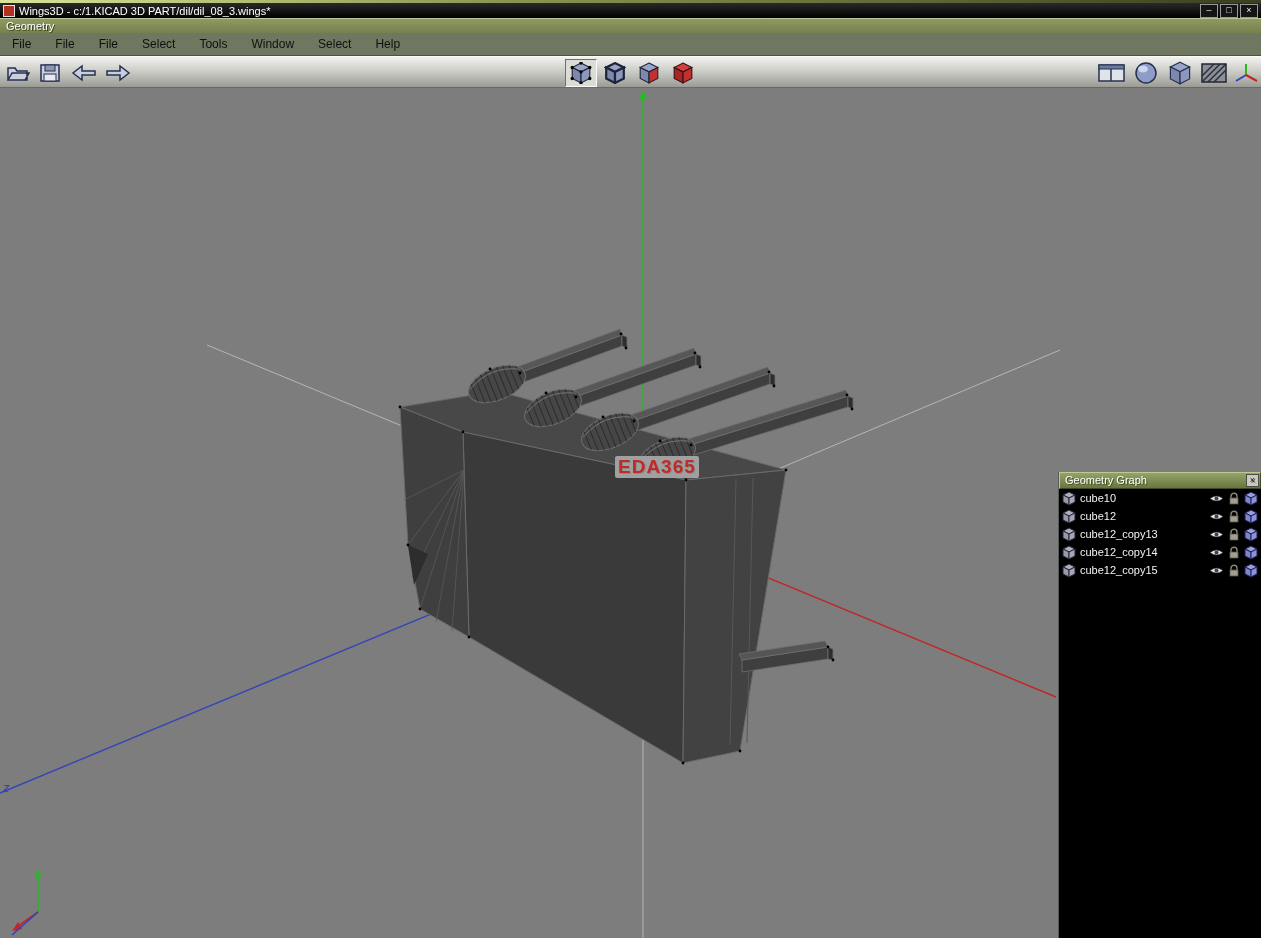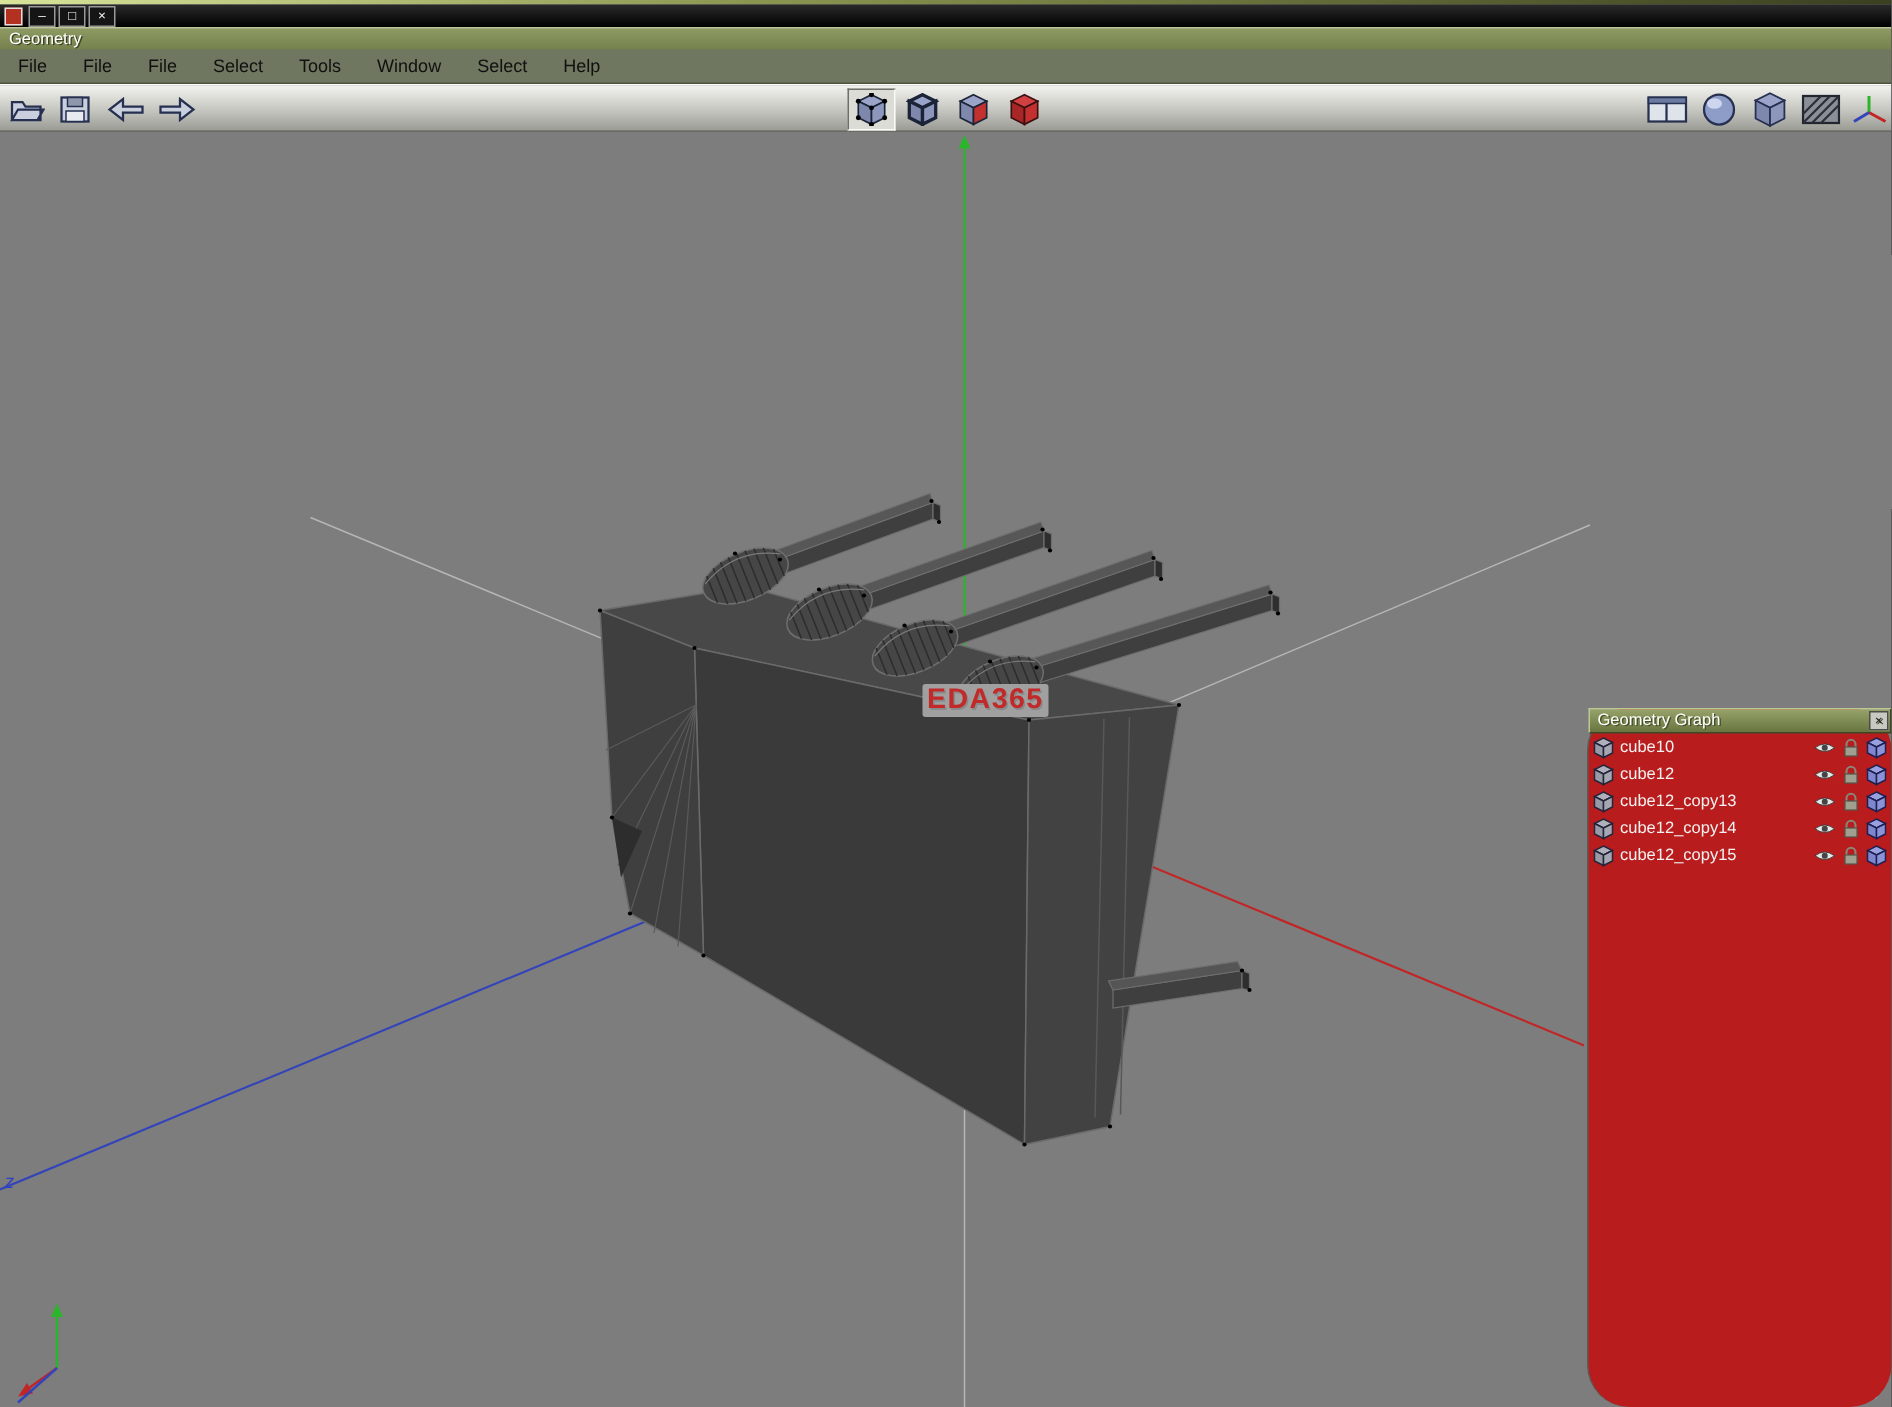--- a/index.html
+++ b/index.html
@@ -37,22 +37,22 @@
   .mode-btn.pressed{background:#dcdcd6;border:1px solid;border-color:#6e6e6a #fafaf6 #fafaf6 #6e6e6a;box-sizing:border-box;}
 
   
   .vp-svg{position:absolute;left:0;top:88px;}
   .eda-mark{position:absolute;left:615px;top:456px;background:#a0a0a0;color:#c22a2a;
             font-weight:bold;font-size:19px;letter-spacing:1px;padding:0 3px;border-radius:2px;
             text-shadow:1px 1px 0 #8a8a8a;z-index:5;}
   .z-label{position:absolute;left:3px;top:780px;color:#3040c0;font-size:13px;font-style:italic;z-index:5;}
 
   
-  .gg{position:absolute;left:1058px;top:472px;width:203px;height:466px;background:#b91c1c;
-      border-left:1px solid #5a5a5a;box-sizing:border-box;z-index:10;border-radius:28px;}
+  .gg{position:absolute;left:1058px;top:472px;width:203px;height:466px;background:#000000;
+      border-left:1px solid #5a5a5a;box-sizing:border-box;z-index:10;}
   .gg-header{position:relative;height:17px;background:linear-gradient(#95a369,#68753f);
              border:1px solid;border-color:#bdc892 #3e4726 #3e4726 #bdc892;box-sizing:border-box;
              color:#fff;font-size:11px;line-height:15px;padding-left:5px;text-shadow:1px 1px 0 #44502a;}
   .gg-close{position:absolute;right:1px;top:1px;width:13px;height:13px;background:#c9c9c3;
             border:1px solid #4c4c46;color:#222;font-size:9px;line-height:11px;text-align:center;box-sizing:border-box;}
   .gg-body{position:absolute;top:17px;bottom:0;left:0;right:0;}
   .gg-row{display:flex;align-items:center;height:18px;padding:0 3px;gap:4px;}
   .gg-name{color:#f2f2f2;font-size:11px;white-space:nowrap;}
   .gg-sp{flex:1;}
 
@@ -64,20 +64,21 @@
                 text-shadow:1px 1px 0 #9a9a9a;}
 </style>
 </head>
 <body>
 
 <div class="screen">
 
   <div class="title-strip"></div>
   <div class="titlebar">
     <span class="app-icon"></span>
+    <span class="title-text">Wings3D - c:/1.KICAD 3D PART/dil/dil_08_3.wings*</span>
     <span class="win-btns">
       <span class="win-btn">–</span>
       <span class="win-btn">□</span>
       <span class="win-btn">×</span>
     </span>
   </div>
 
   <div class="geo-bar">Geometry</div>
 
   <div class="menubar">

